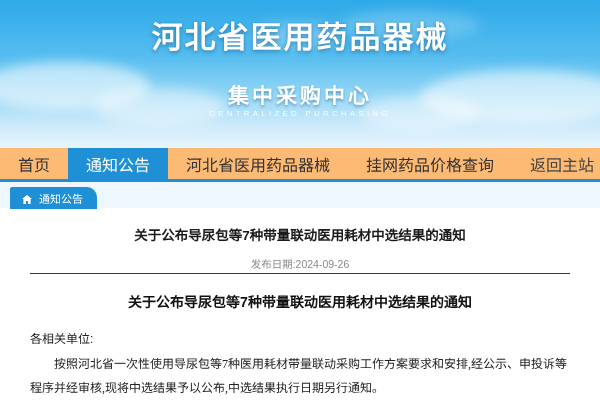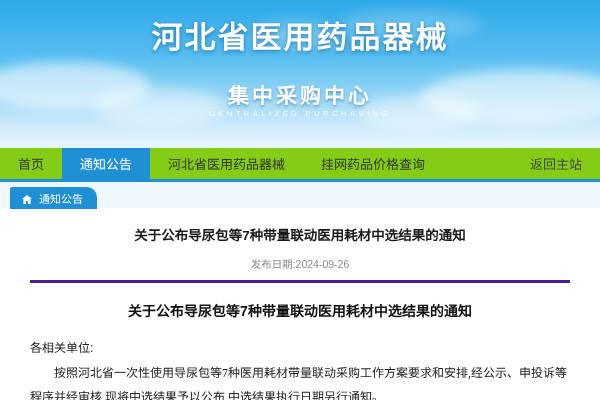--- a/index.html
+++ b/index.html
@@ -60,23 +60,23 @@
     color: #ffffff;
     letter-spacing: 3.2px;
     opacity: .92;
   }
 
   
   .nav {
     display: flex;
     align-items: stretch;
     height: 34px;
-    background: #84cc16;
+    background: #fdba74;
     border-bottom: 3px solid #1f8fd6;
-    font-size: 13px;
+    font-size: 16px;
     color: #333;
   }
   .nav-item {
     padding: 0 18px;
     display: flex;
     align-items: center;
     cursor: pointer;
     white-space: nowrap;
   }
   .nav-item.active {
@@ -121,22 +121,22 @@
     font-size: 13.5px;
     font-weight: bold;
     color: #1a1a1a;
     line-height: 1.5;
     padding: 2px 0 10px 0;
   }
   .doc-date {
     text-align: center;
     font-size: 10.5px;
     color: #8a8a8a;
-    padding-bottom: 9px;
-    border-bottom: 3px solid #4c1d95;
+    padding-bottom: 2px;
+    border-bottom: 1px solid #4c1d95;
   }
   .doc-body {
     padding-top: 14px;
     font-size: 12px;
     color: #222;
     line-height: 2.05;
   }
   .doc-body-title {
     text-align: center;
     font-size: 14px;

